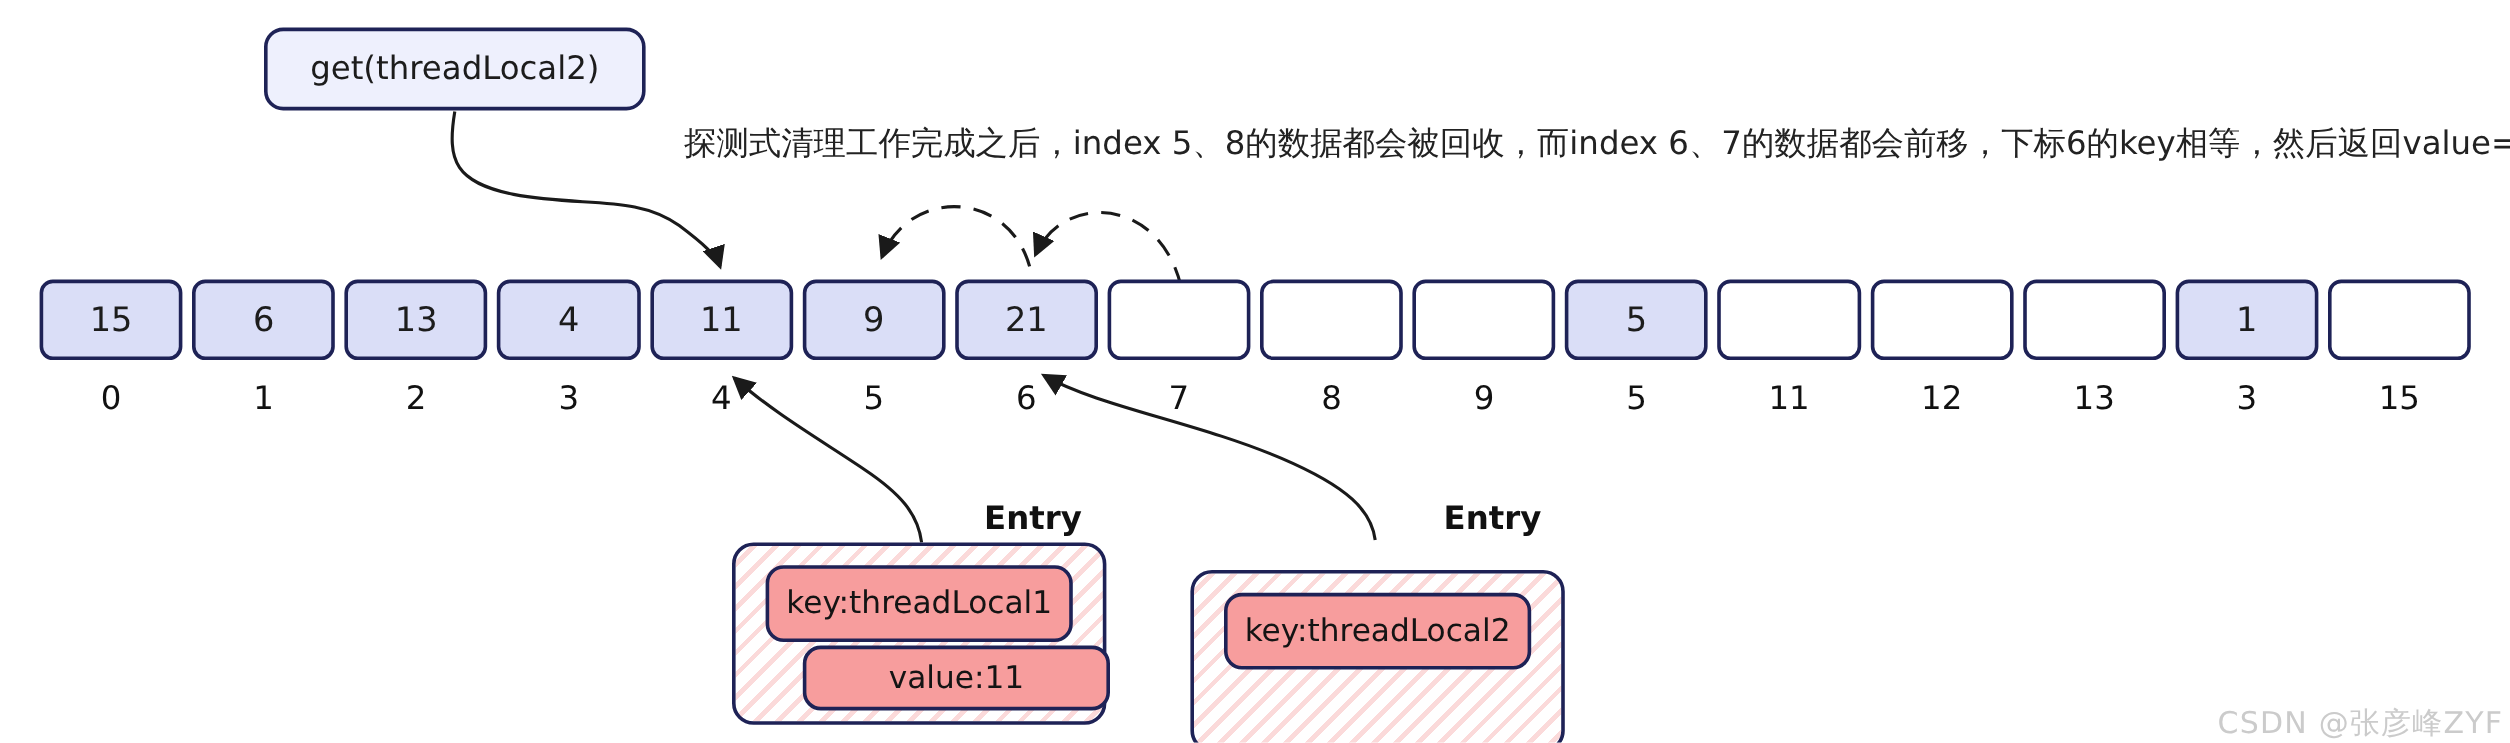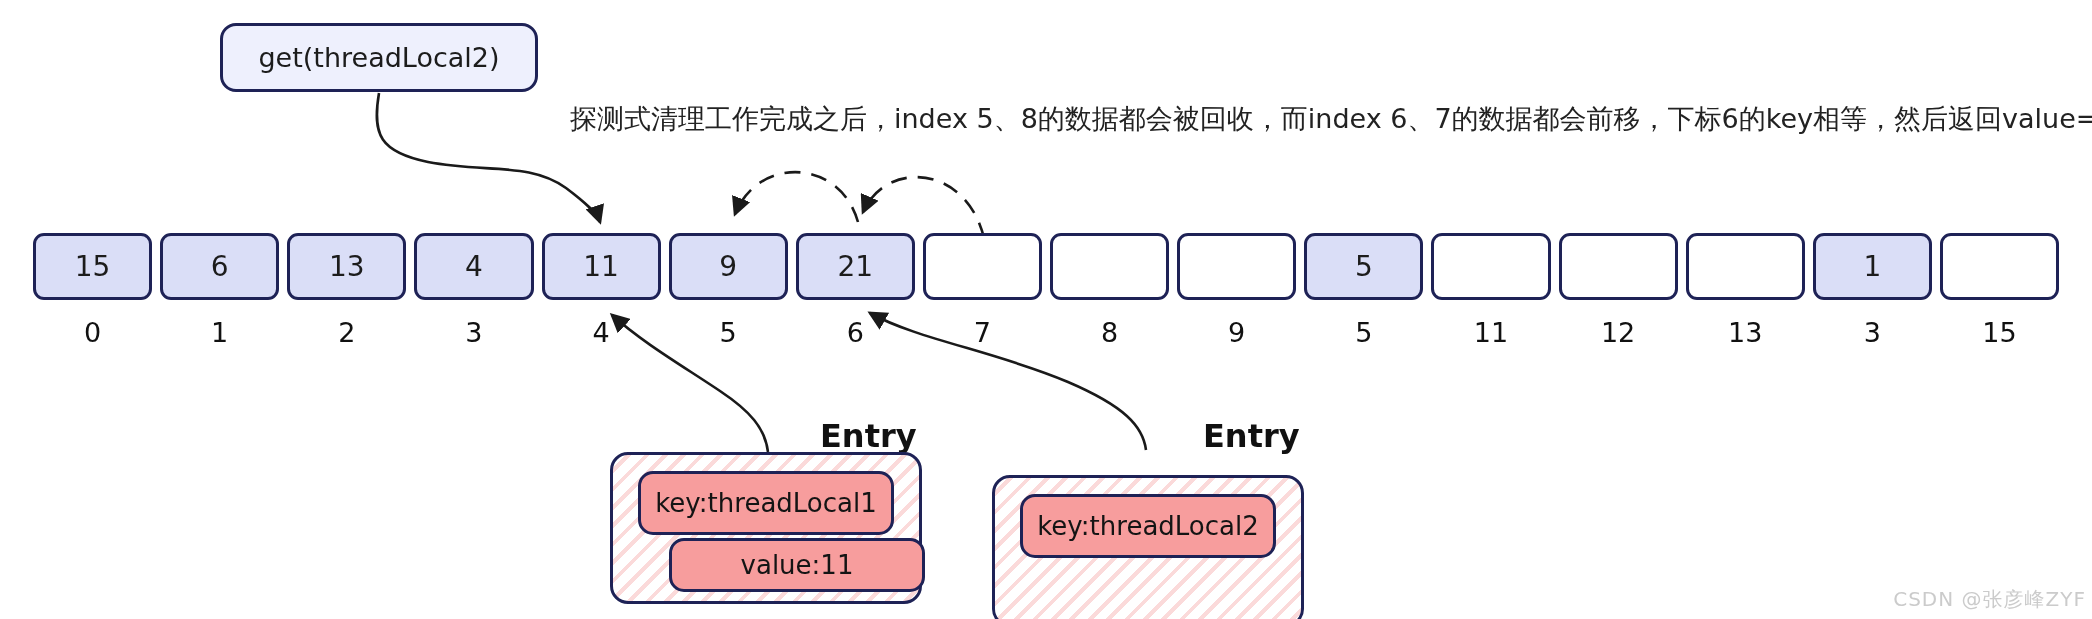--- a/index.html
+++ b/index.html
@@ -44,21 +44,21 @@
   .index-row{
     position:absolute;left:33px;top:315px;width:2026px;height:34px;
     display:flex;gap:8px;
   }
   .index-label{
     flex:1;display:flex;align-items:center;justify-content:center;
     font-size:27px;color:#111;
   }
 
   .entry-label{
-    position:absolute;font-size:32px;font-weight:700;color:#111;
+    position:absolute;font-size:27px;font-weight:700;color:#111;
   }
   .entry-box{
     position:absolute;width:312px;height:152px;box-sizing:border-box;
     border:3px solid var(--line,#1e2256);
     border-radius:18px;
     background:
       repeating-linear-gradient(135deg,
         rgba(250,214,216,0) 0px, rgba(250,214,216,0) 9px,
         var(--hatch,#fbdada) 9px, var(--hatch,#fbdada) 13px),
       #fff;
@@ -71,21 +71,21 @@
     border-radius:15px;
     background:var(--entry-fill,#f79d9d);
     display:flex;align-items:center;justify-content:center;
     font-size:26px;color:#141414;
   }
   .entry-field.key{height:64px;}
   .entry-field.value{height:54px;margin-left:31px;}
 
   .watermark{
     position:absolute;right:6px;top:586px;
-    font-size:20px;color:#cbcbcb;letter-spacing:1px;
+    font-size:25px;color:#cbcbcb;letter-spacing:1px;
   }
 </style>
 </head>
 <body>
 
 <div class="canvas">
 
   <svg class="arrows" viewBox="0 0 2092 619" xmlns="http://www.w3.org/2000/svg">
     <defs>
       <marker id="ah" viewBox="0 0 10 10" refX="8.5" refY="5" markerWidth="7.5" markerHeight="7.5" orient="auto-start-reverse">

